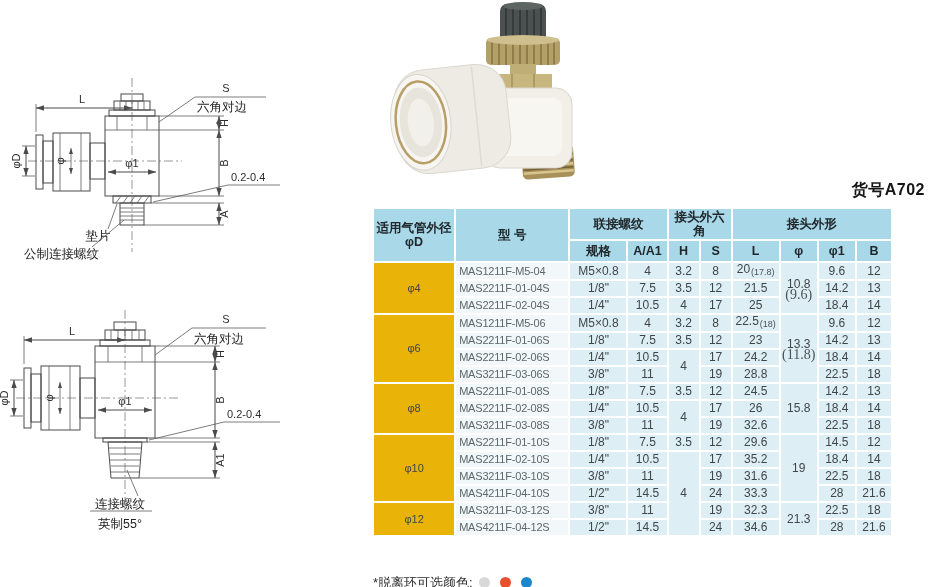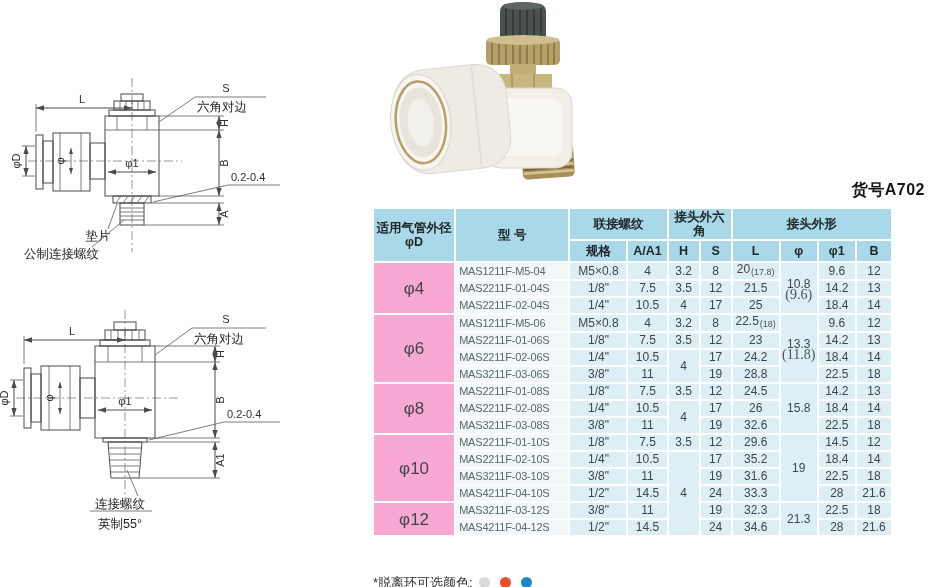--- a/index.html
+++ b/index.html
@@ -15,21 +15,21 @@
   .spec-table{position:absolute;left:372px;top:207px;width:521px;
               border-collapse:separate;border-spacing:2px;background:#fff;
               table-layout:fixed;}
   .spec-table th{background:#a9d8e8;color:#20282c;font-size:12.5px;font-weight:bold;
                  text-align:center;vertical-align:middle;height:18px;line-height:14px;padding:1px 0;}
   .spec-table thead tr:first-child th{height:20px;}
   .spec-table td{background:#ddeef5;font-size:12px;text-align:center;vertical-align:middle;
                  height:15px;line-height:13px;padding:0;color:#3f464a;white-space:nowrap;}
   .spec-table td.model{background:#f2f7f9;color:#5d676c;font-size:11px;text-align:left;
                        padding-left:3px;letter-spacing:-0.2px;}
-  .spec-table td.dia{background:#f9a8d4;font-size:17px;}
+  .spec-table td.dia{background:#eab308;font-size:11px;}
   .spec-table td .subi{font-size:9px;color:#4a5357;vertical-align:-2px;margin-left:1px;margin-top:24px;}
   .spec-table td .sub{display:block;font-size:14px;line-height:9px;color:#4a5357;margin-top:-1px;font-family:Liberation Serif, serif;}
   
   .notes{position:absolute;left:373px;top:539px;font-size:13px;color:#2e2e2e;}
   .note-line{height:19px;line-height:19px;margin-top:34px;}
   .dot{display:inline-block;width:11px;height:11px;border-radius:50%;margin:0 3px;vertical-align:-1px;}
   
   .ln{stroke:#4b4b4b;stroke-width:1;fill:none;}
   .thin{stroke:#5a5a5a;stroke-width:0.8;fill:none;}
   .cl{stroke:#6a6a6a;stroke-width:0.7;fill:none;stroke-dasharray:9 3 2 3;}

